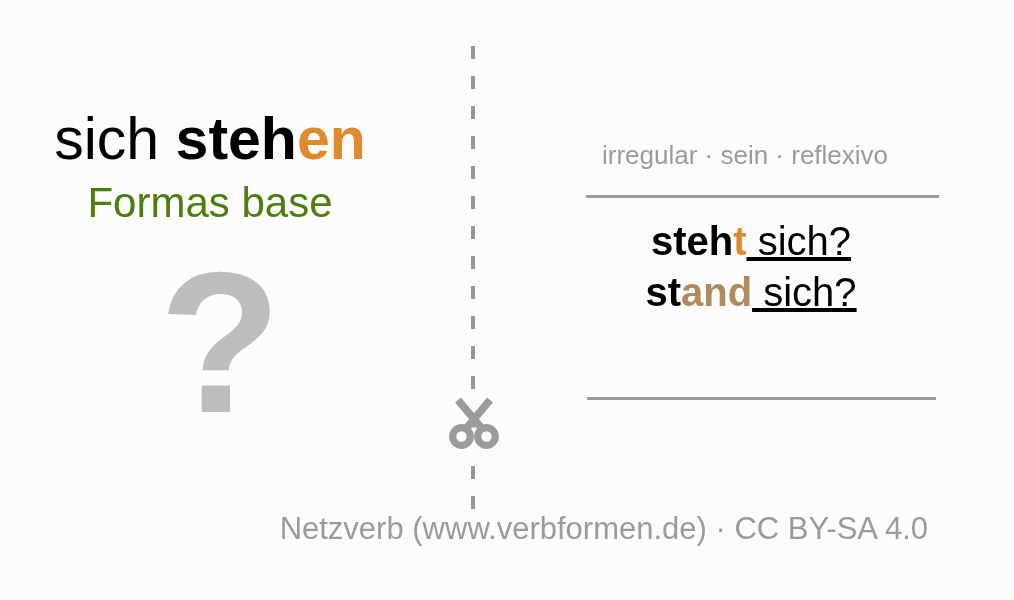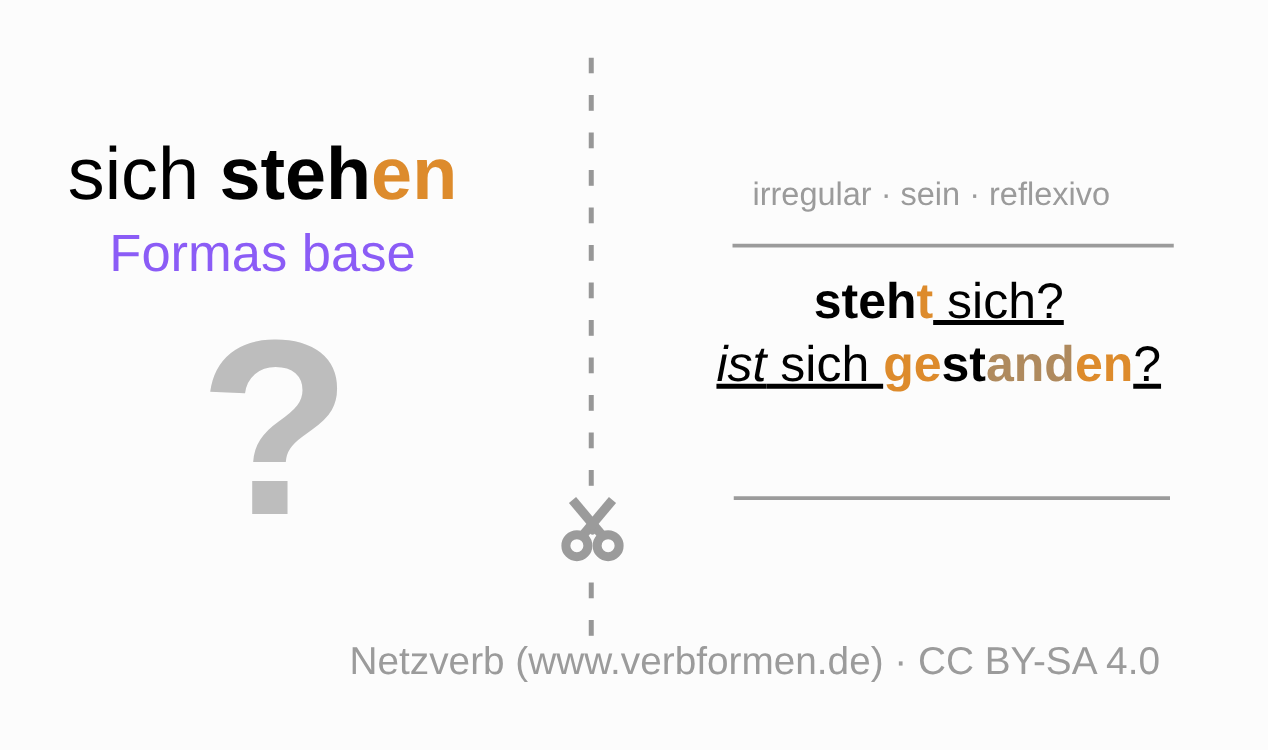--- a/index.html
+++ b/index.html
@@ -78,21 +78,21 @@
 
   .subtitle {
     position: absolute;
     left: 0;
     top: 176px;
     width: 420px;
     text-align: center;
     font-size: 42px;
     line-height: 54px;
     font-weight: 400;
-    color: #8b5cf6;
+    color: #4d7c0f;
     white-space: nowrap;
   }
 
   .qmark {
     position: absolute;
     left: 0;
     top: 243px;
     width: 440px;
     text-align: center;
     font-size: 200px;
@@ -202,25 +202,25 @@
     <div class="meta">irregular · sein · reflexivo</div>
 
     <div class="rule top"></div>
 
     <div class="forms">
 
       <div class="form-line">
         <span class="b blk">steh</span><span class="b or">t</span><span class="reg blk"> sich?</span>
       </div>
 
-
       <div class="form-line">
-        <span class="reg i blk">ist</span><span class="reg blk"> sich </span><span class="b or">ge</span><span class="b blk">st</span><span class="b tan">and</span><span class="b or">en</span><span class="reg blk">?</span>
+        <span class="b blk">st</span><span class="b tan">and</span><span class="reg blk"> sich?</span>
       </div>
 
+
     </div>
 
     <div class="rule bottom"></div>
 
   </div>
 
   <div class="footer">Netzverb (www.verbformen.de) · CC BY-SA 4.0</div>
 
 </div>
 

